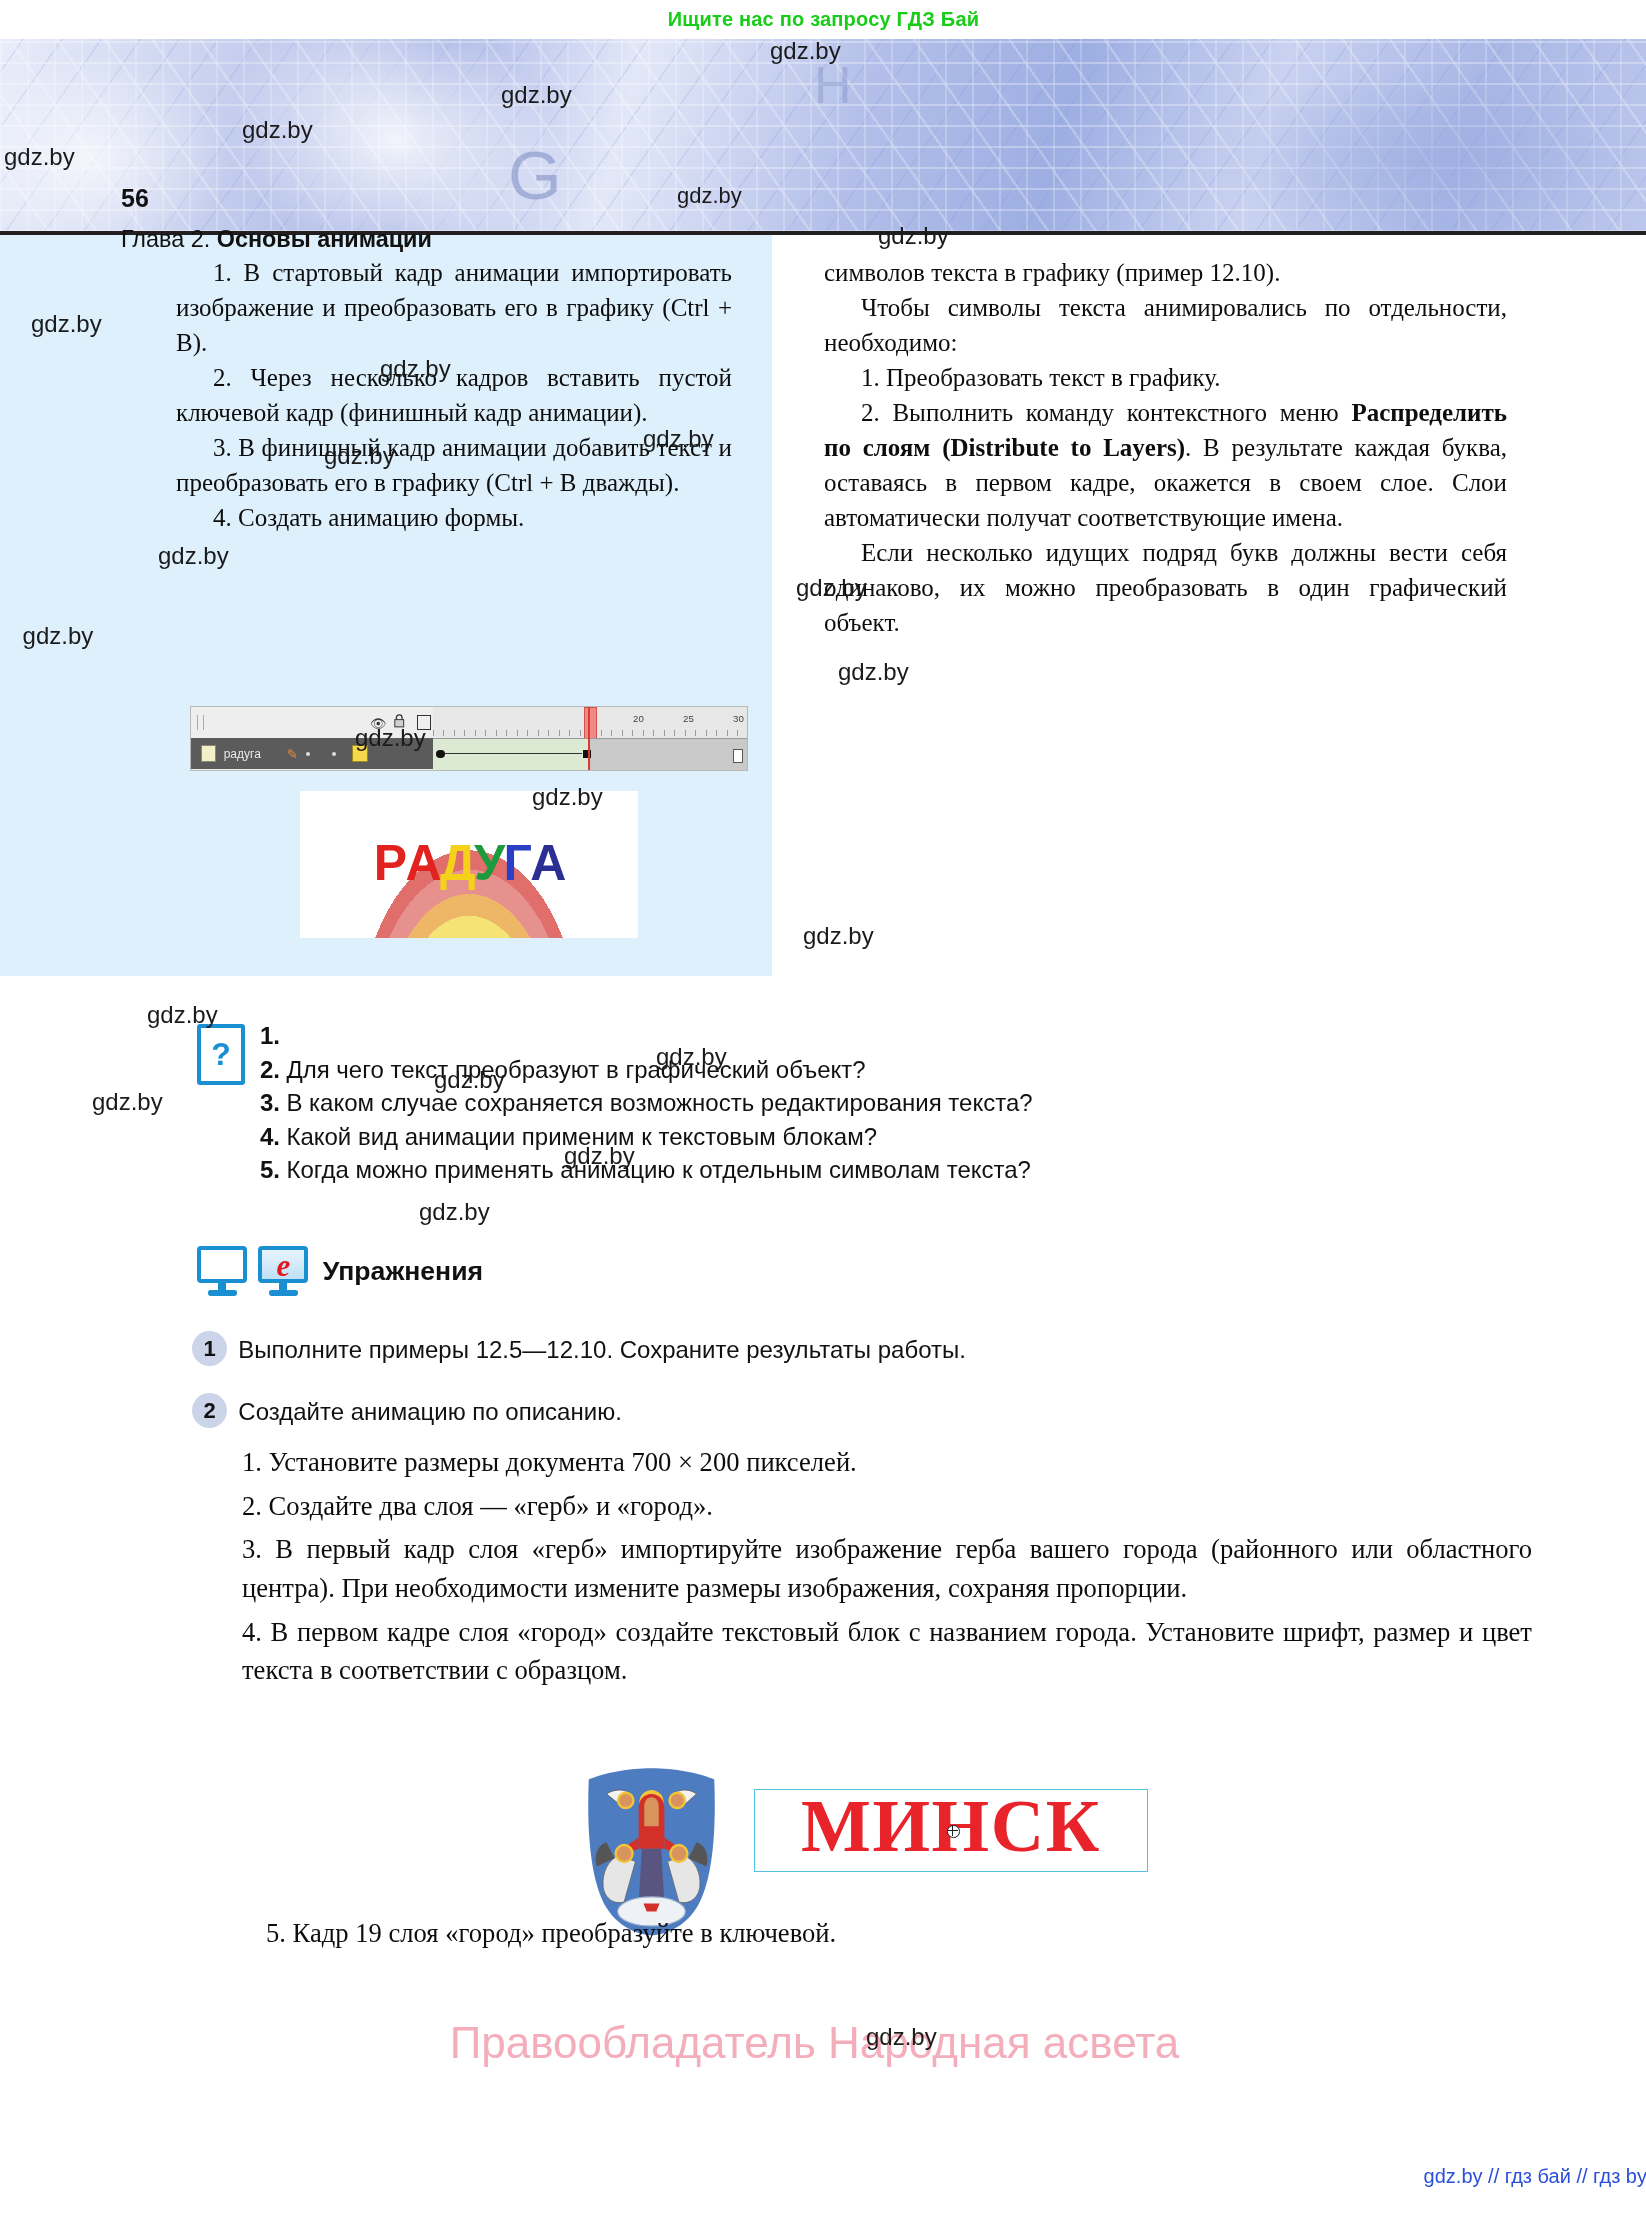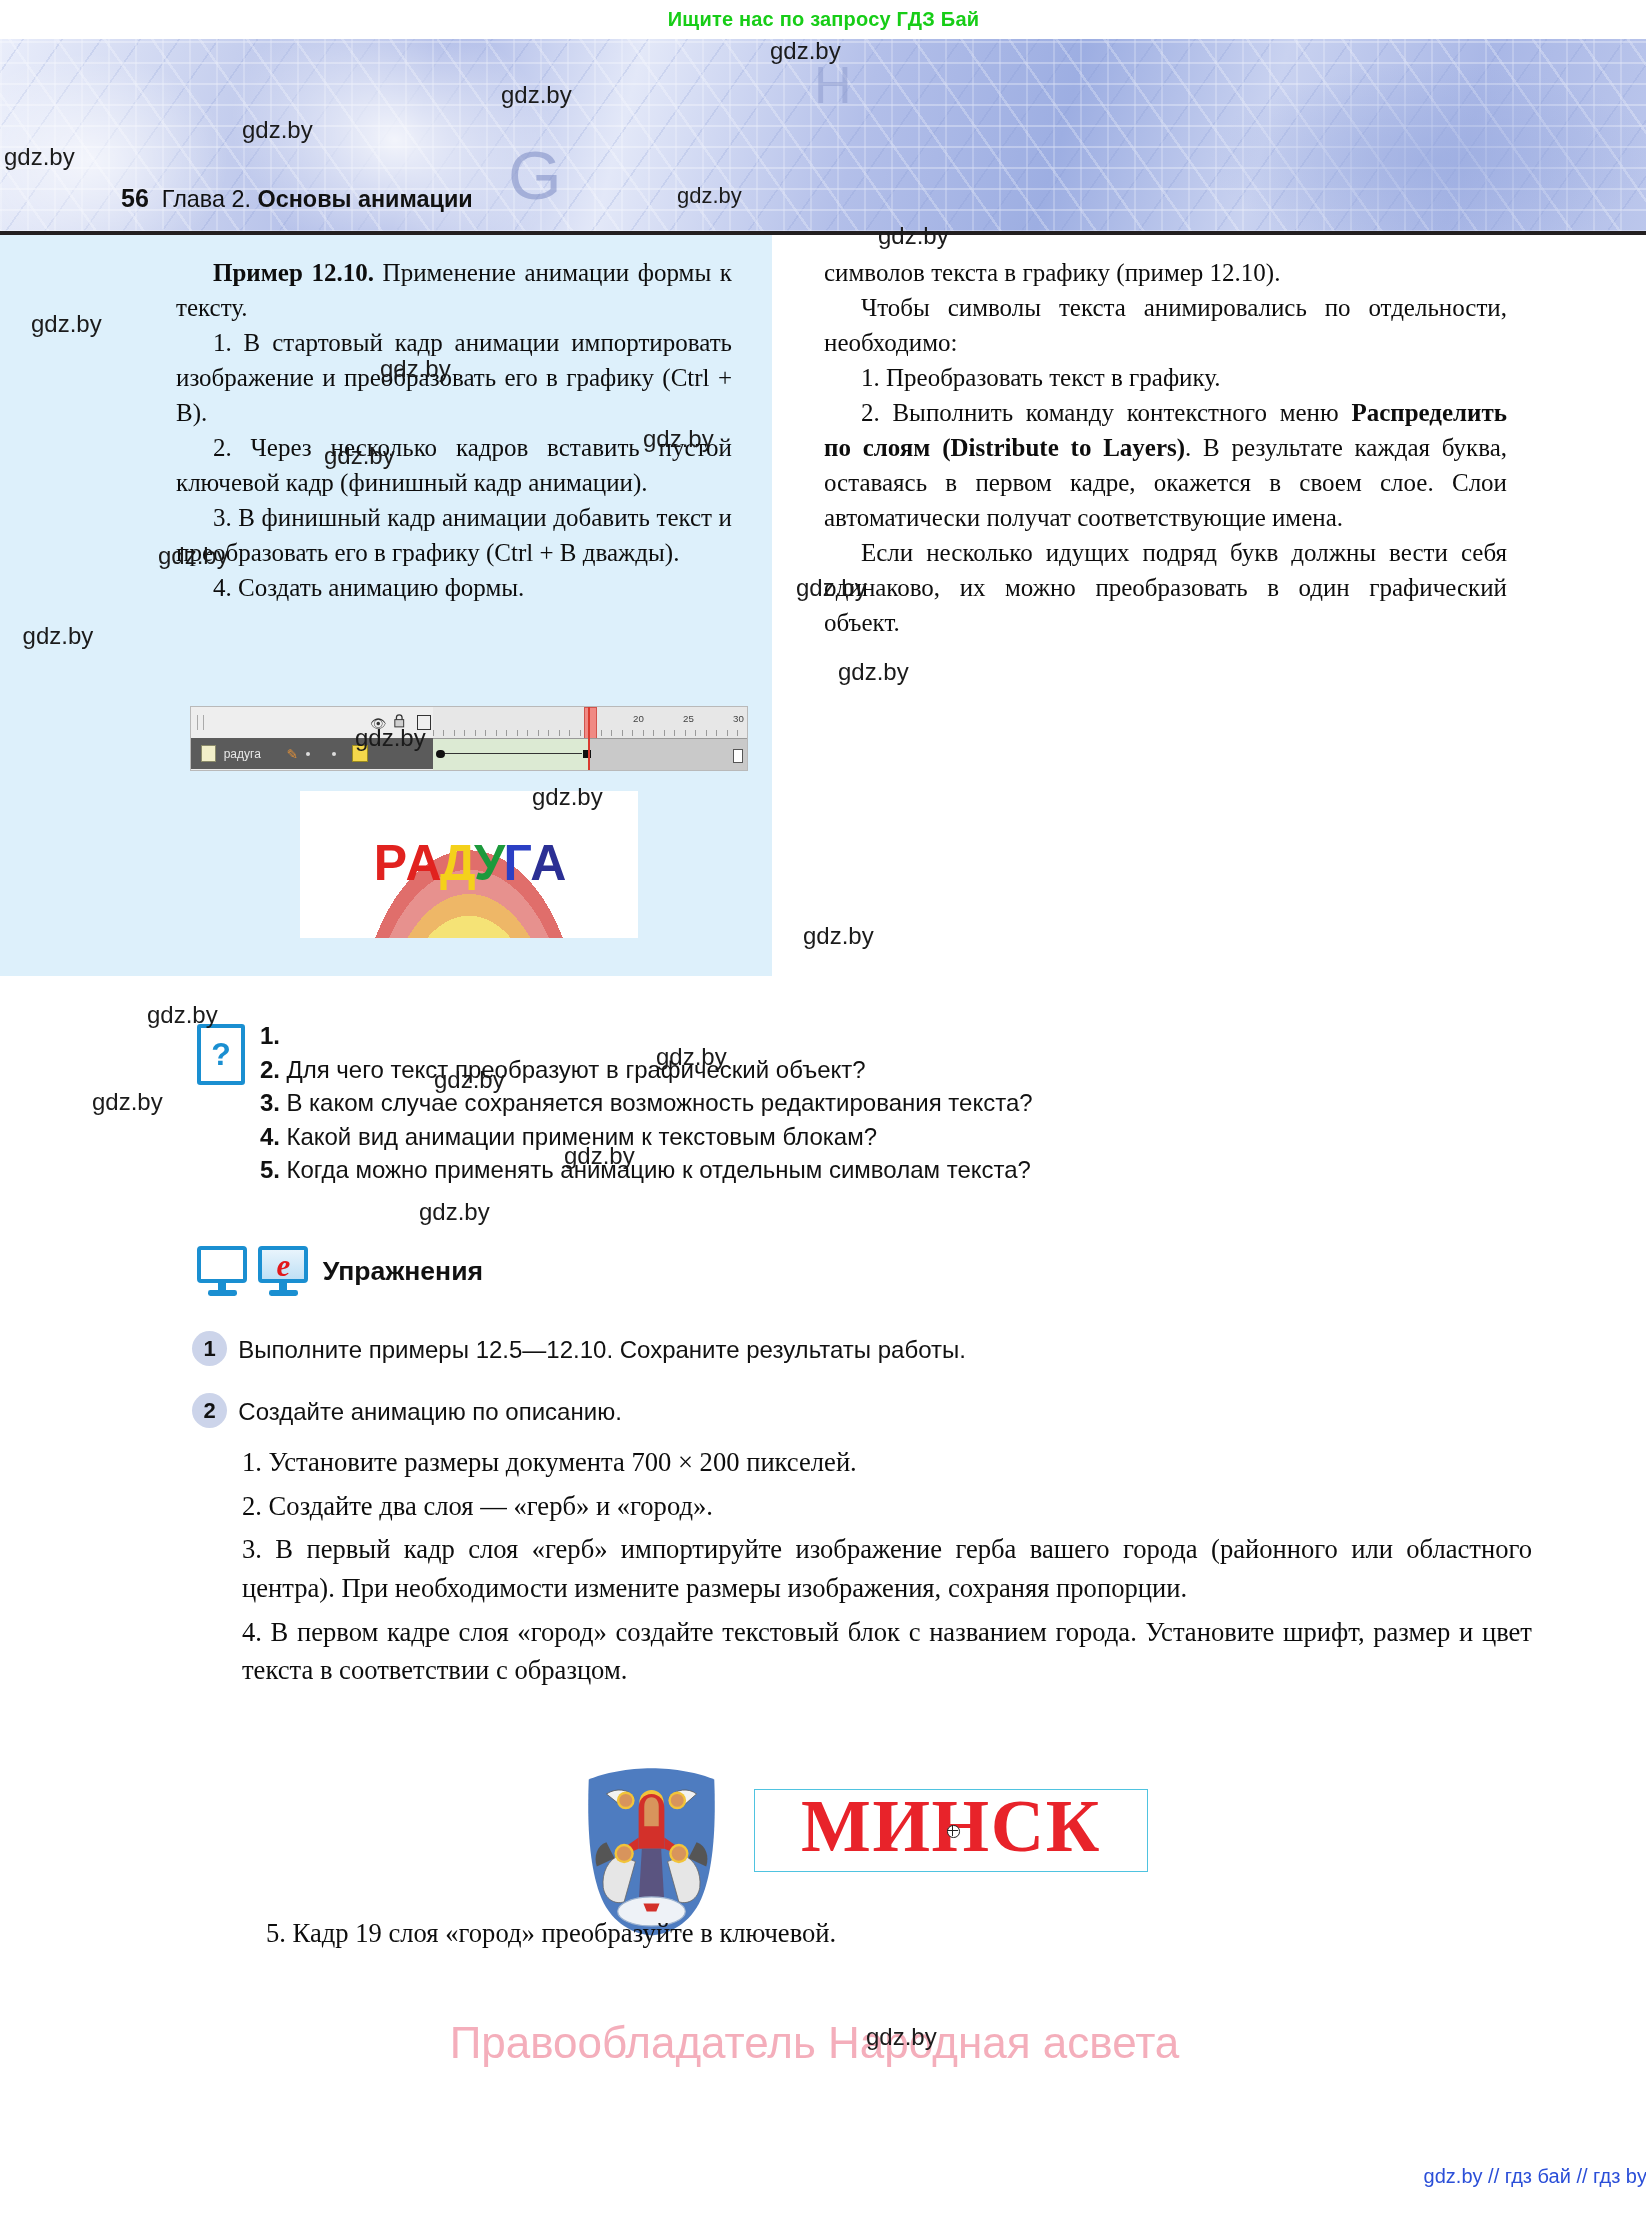--- a/index.html
+++ b/index.html
@@ -30,21 +30,21 @@
       background:radial-gradient(ellipse at 50% 50%,rgba(255,255,255,.70),rgba(255,255,255,0) 72%);}
   #header .blob3{position:absolute;left:1209px;top:24px;width:451px;height:193px;
       background:radial-gradient(ellipse at 50% 50%,rgba(150,168,222,.55),rgba(150,168,222,0) 70%);}
   #header .gletter{position:absolute;left:508px;top:97px;font-size:69px;color:#7d8cc4;
       opacity:.55;font-family:"Liberation Sans",sans-serif;}
   #header .hletter{position:absolute;left:814px;top:16px;font-size:52px;color:#8b99cd;
       opacity:.5;font-family:"Liberation Sans",sans-serif;}
   #headrule{position:absolute;left:0;top:231px;width:1647px;height:4px;background:#231f20;}
 
   #pagehead{position:absolute;left:121px;top:184px;display:flex;align-items:baseline;gap:13px;
-            font-family:"Liberation Sans",sans-serif;z-index:5;}
+            font-family:"Liberation Sans",sans-serif;z-index:5;flex-direction:column;}
   #pagehead .pnum{font-size:25px;font-weight:700;color:#111;}
   #pagehead .chap{font-size:23.4px;color:#111;}
   #pagehead .chap b{font-weight:700;}
 
   
   #bluepanel{position:absolute;left:0;top:235px;width:772px;height:741px;background:#ddf0fb;}
 
   .col{position:absolute;font-size:25px;line-height:1.40;color:#0d0d0d;
        text-align:justify;}
   .col p{margin:0;}
@@ -184,21 +184,20 @@
 
 <div id="pagehead">
   <span class="pnum">56</span>
   <span class="chap"><span>Глава 2.</span>
     <b>Основы анимации</b></span>
 </div>
 
 <div id="bluepanel"></div>
 
 <div class="col" id="leftcol">
-  <p class="ind"><b>Пример 12.10.</b><span> Применение анимации формы к тексту.</span></p>
   <p class="ind">1. В стартовый кадр анимации импортировать изображение и преобразовать его в графику (Ctrl + B).</p>
   <p class="ind">2. Через несколько кадров вставить пустой ключевой кадр (финишный кадр анимации).</p>
   <p class="ind">3. В финишный кадр анимации добавить текст и преобразовать его в графику (Ctrl + B дважды).</p>
   <p class="ind">4. Создать анимацию формы.</p>
 </div>
 
 <div id="timeline">
   <div id="tl-top">
     <div id="tl-grip"></div>
     <div id="tl-eye">👁</div>

